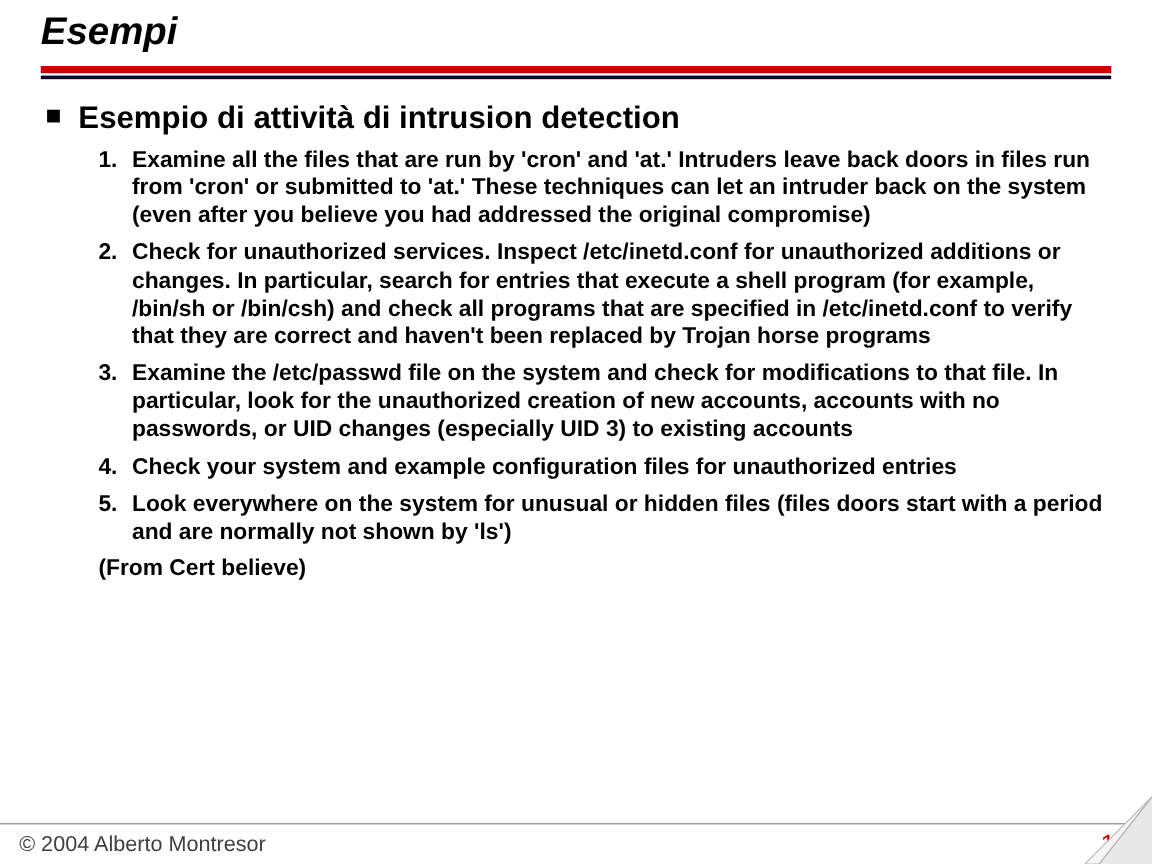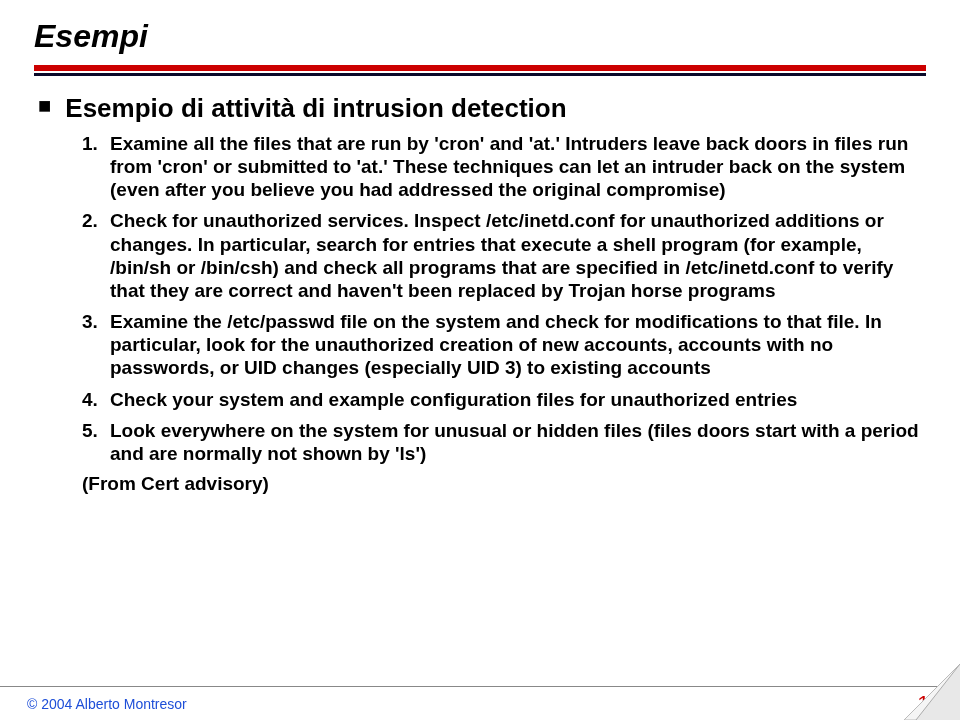--- a/index.html
+++ b/index.html
@@ -1,31 +1,31 @@
 <!DOCTYPE html>
 <html><head>
 <meta charset="utf-8">
 <style>
   * { margin: 0; padding: 0; box-sizing: border-box; }
   html, body { width: 960px; height: 720px; font-family: Arial, Helvetica, sans-serif; background: #fff; position: relative; overflow: hidden; }
-  .slide { width: 960px; height: 720px; position: relative; padding: 18px 34px 40px 34px; }
+  .slide { width: 960px; height: 720px; position: relative; padding: 8px 34px 40px 34px; }
   .title { font-size: 32px; font-weight: 900; color: #000; font-style: italic; font-family: Arial, Helvetica, sans-serif; margin-bottom: 10px; }
   .rule-red { height: 6px; background: #cc0000; width: 100%; margin-bottom: 2px; }
   .rule-dark { height: 3px; background: #0a0a2a; width: 100%; margin-bottom: 18px; }
   .body { padding-left: 6px; }
   .lvl1 { display: flex; align-items: flex-start; margin-bottom: 6px; }
   .lvl1 .bullet { font-size: 22px; color: #000; margin-right: 14px; line-height: 1.1; font-weight: 900; margin-left: -2px; }
   .lvl1 .text { font-size: 26px; font-weight: bold; color: #000000; line-height: 1.15; }
   ol.lvl2 { list-style: none; margin-left: 42px; margin-top: 8px; }
   ol.lvl2 li { display: flex; align-items: flex-start; margin-bottom: 8px; }
   ol.lvl2 .num { flex: 0 0 28px; font-size: 19px; font-weight: bold; color: #000; line-height: 1.22; }
   ol.lvl2 .txt { font-size: 19px; font-weight: bold; color: #000; line-height: 1.22; }
   .attr { margin-left: 42px; font-size: 19px; font-weight: bold; color: #000; margin-top: 6px; }
   .footer { position: absolute; left: 0; right: 0; bottom: 0; height: 34px; border-top: 1px solid #888; display: flex; align-items: center; justify-content: space-between; padding: 0 20px 0 16px; }
-  .copyright { font-size: 14px; color: #1d4ed8; margin-left: 11px; }
+  .copyright { font-size: 18px; color: #404040; }
   .pagenum { font-size: 22px; color: #cc0000; font-weight: 500; }
   .corner { position: absolute; right: 0; bottom: 0; width: 56px; height: 56px; pointer-events: none; }
 </style>
 </head>
 <body>
 
 <div class="slide">
   <div class="title">Esempi</div>
   <div class="rule-red"></div>
   <div class="rule-dark"></div>
@@ -52,21 +52,21 @@
       <li>
         <span class="num">4.</span>
         <span class="txt">Check your system and example configuration files for unauthorized entries</span>
       </li>
       <li>
         <span class="num">5.</span>
         <span class="txt">Look everywhere on the system for unusual or hidden files (files doors start with a period and are normally not shown by 'ls')</span>
       </li>
     </ol>
 
-    <div class="attr">(From Cert advisory)</div>
+    <div class="attr">(From Cert believe)</div>
   </div>
 
   <div class="footer">
     <div class="copyright">© 2004 Alberto Montresor</div>
     <div class="pagenum">11</div>
   </div>
 
   <svg class="corner" viewBox="0 0 56 56">
     <polygon points="56,0 56,56 0,56" fill="#f5f5f5" stroke="#bbb" stroke-width="1"></polygon>
     <polygon points="56,0 56,56 12,56" fill="#e8e8e8"></polygon>

